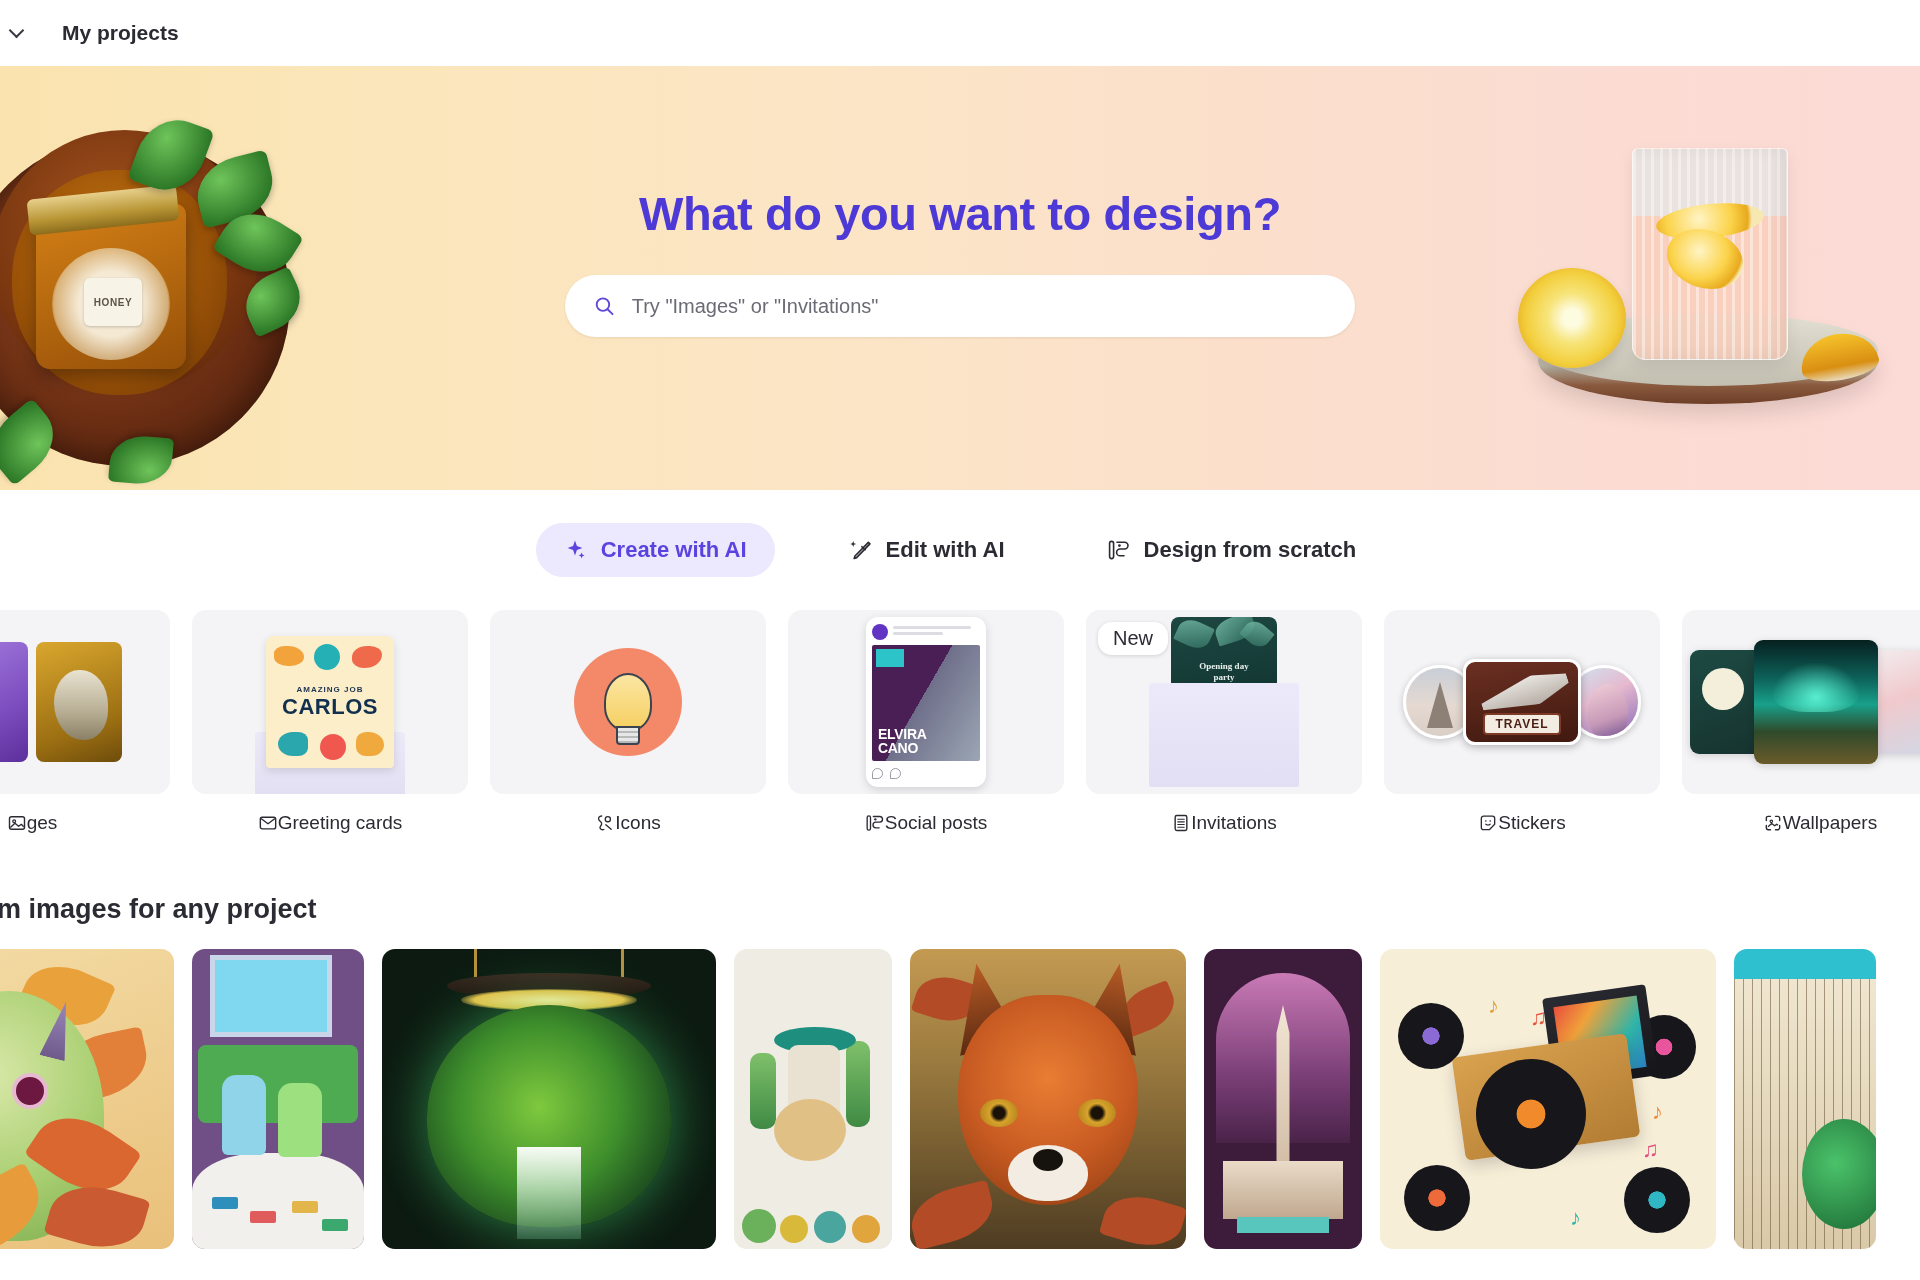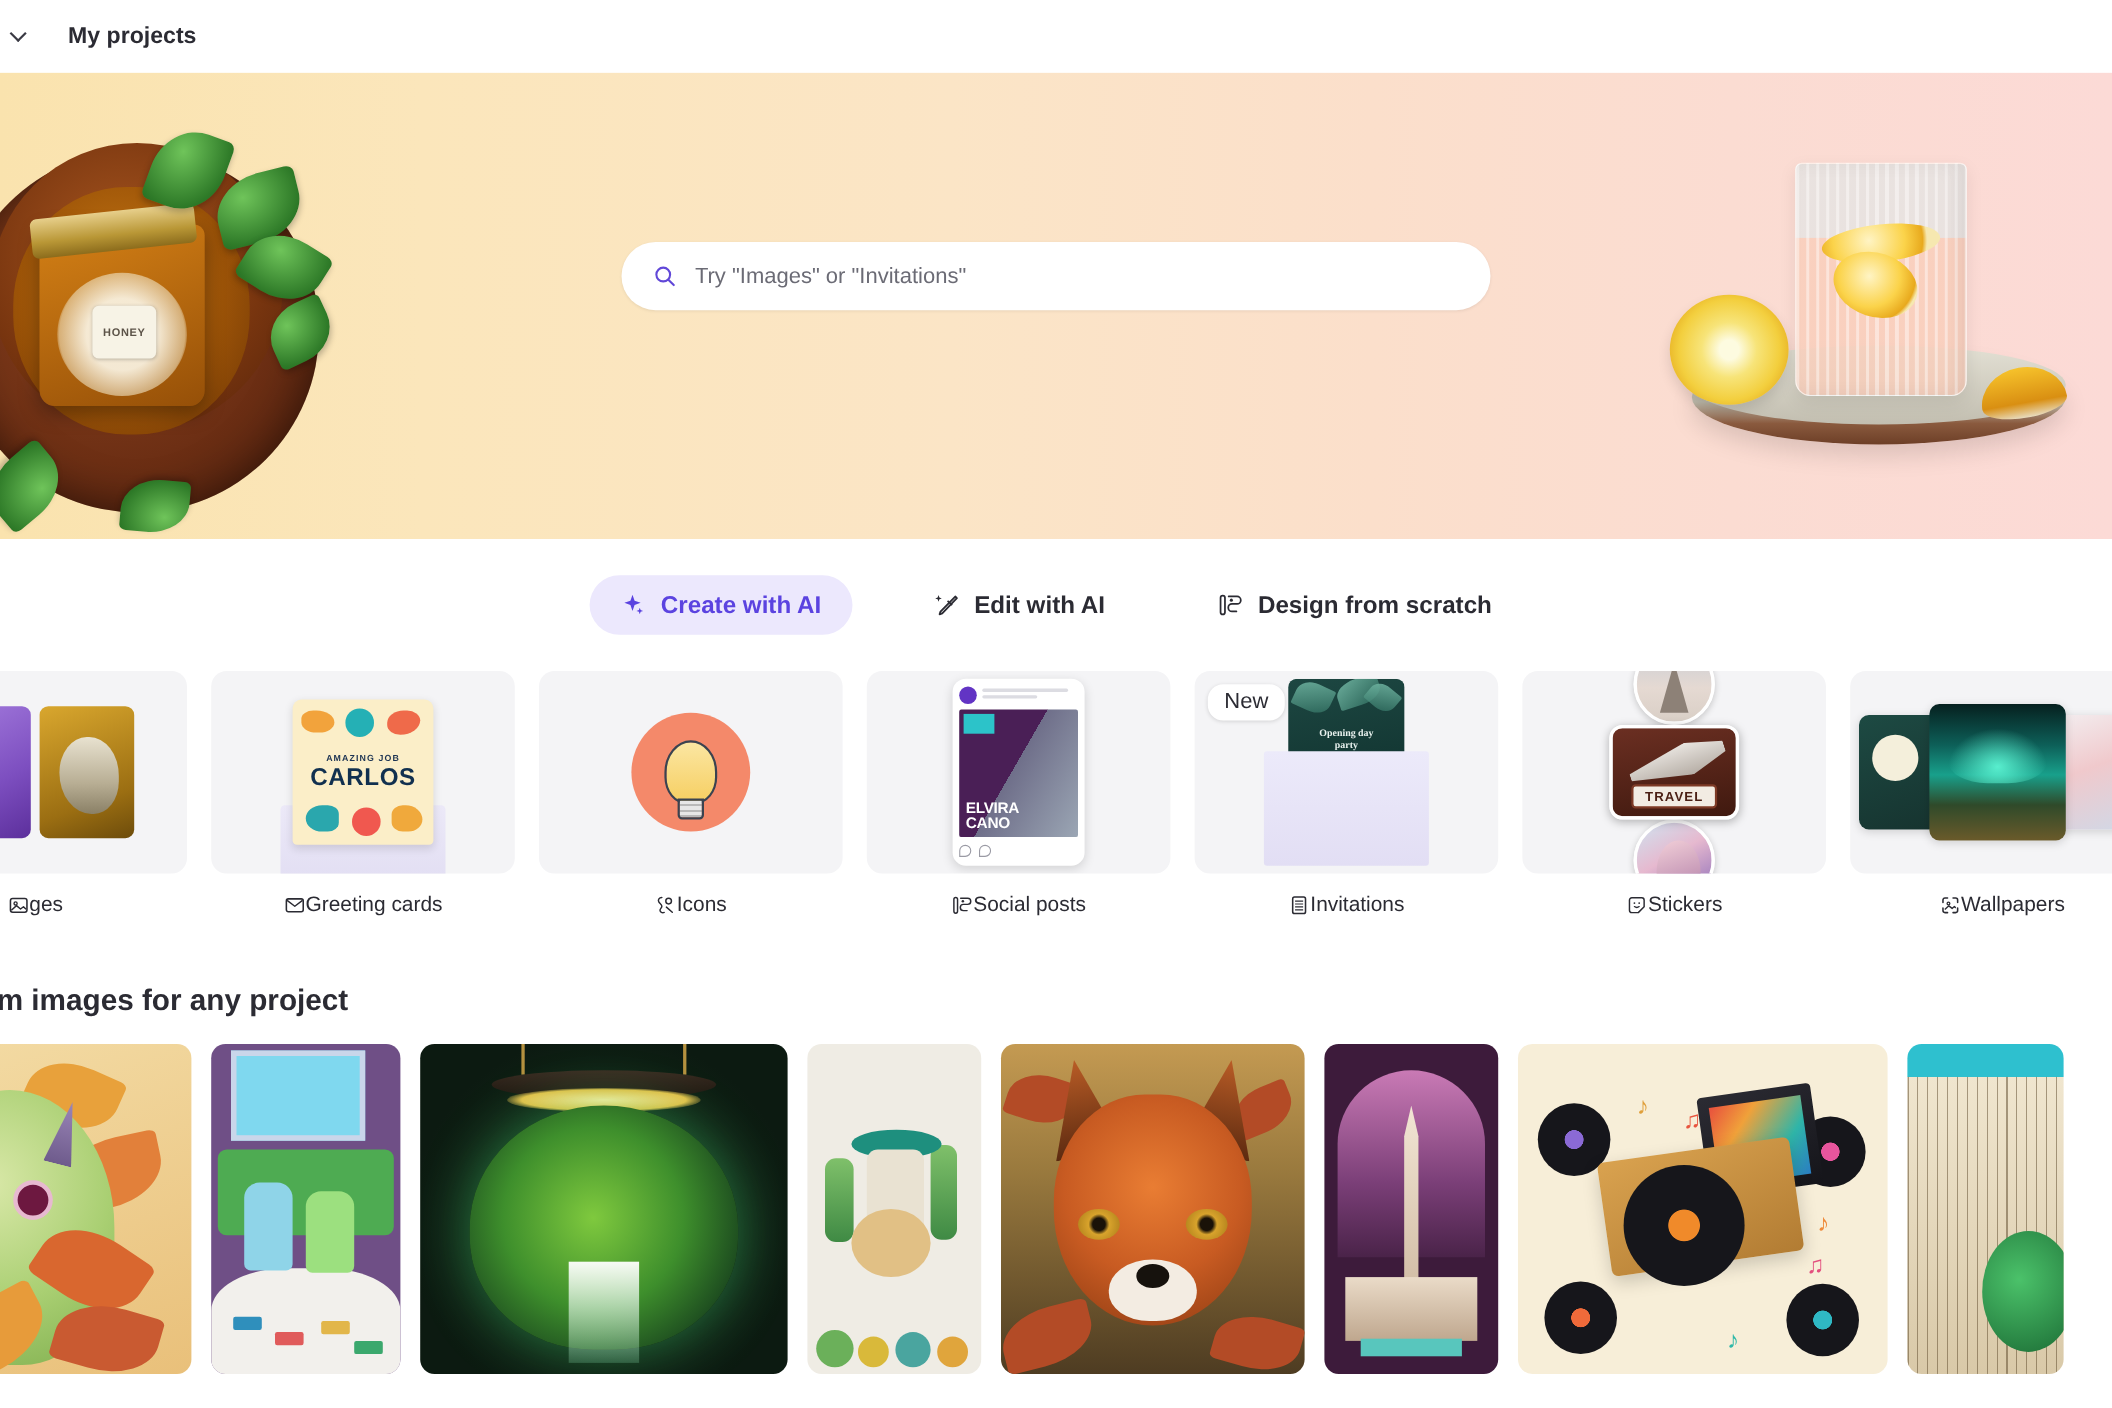--- a/index.html
+++ b/index.html
@@ -301,21 +301,21 @@
   .inv-rule { width: 62px; height: 1px; background: rgba(232,241,238,.45); margin: 9px 0 4px; }
   .inv-date { font-size: 13px; font-weight: 700; font-family: "Liberation Serif", serif; }
   .inv-leaf {
     position: absolute; border-radius: 50% 6% 50% 6%;
     background: linear-gradient(150deg, rgba(120,190,170,.85), rgba(45,110,95,.7));
   }
   .ivl1 { left: 6px;  top: 4px;  width: 34px; height: 26px; transform: rotate(25deg); }
   .ivl2 { left: 44px; top: 0px;  width: 40px; height: 24px; transform: rotate(-18deg); }
   .ivl3 { left: 72px; top: 6px;  width: 28px; height: 22px; transform: rotate(40deg); }
 
-  .stickers { display: flex; align-items: center; flex-direction: column; }
+  .stickers { display: flex; align-items: center; }
   .stk { border-radius: 50%; border: 3px solid #fff; box-shadow: 0 2px 7px rgba(0,0,0,.2); }
   .stk-eiffel {
     width: 74px; height: 74px;
     background: linear-gradient(180deg, #c9ced6 0%, #e5d9d2 55%, #d9cfc6 100%);
     position: relative; overflow: hidden;
   }
   .stk-eiffel::after {
     content: ""; position: absolute; left: 50%; transform: translateX(-50%); bottom: 8px;
     width: 0; height: 0; border-left: 13px solid transparent; border-right: 13px solid transparent;
     border-bottom: 46px solid #8d8177;
@@ -545,20 +545,21 @@
     <div class="honeylabel">HONEY</div>
     <div class="mint m1"></div>
     <div class="mint m2"></div>
     <div class="mint m3"></div>
     <div class="mint m4"></div>
     <div class="mint m5"></div>
     <div class="mint m6"></div>
   </div>
 
   <div class="hero-center">
+    <div class="hero-title">What do you want to design?</div>
     <div class="searchbar">
       <svg width="24" height="24" viewBox="0 0 24 24" fill="none">
         <circle cx="10.5" cy="10.5" r="6.6" stroke="#6148d8" stroke-width="2"></circle>
         <line x1="15.4" y1="15.4" x2="20.6" y2="20.6" stroke="#6148d8" stroke-width="2" stroke-linecap="round"></line>
       </svg>
       <input class="search-input" type="text" placeholder="Try &quot;Images&quot; or &quot;Invitations&quot;" style="">
     </div>
   </div>
 
   <div class="hero-right">

